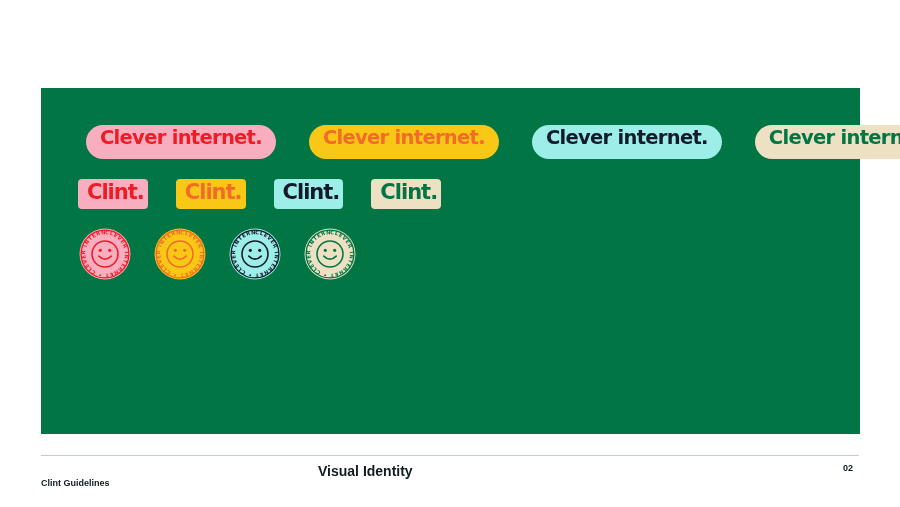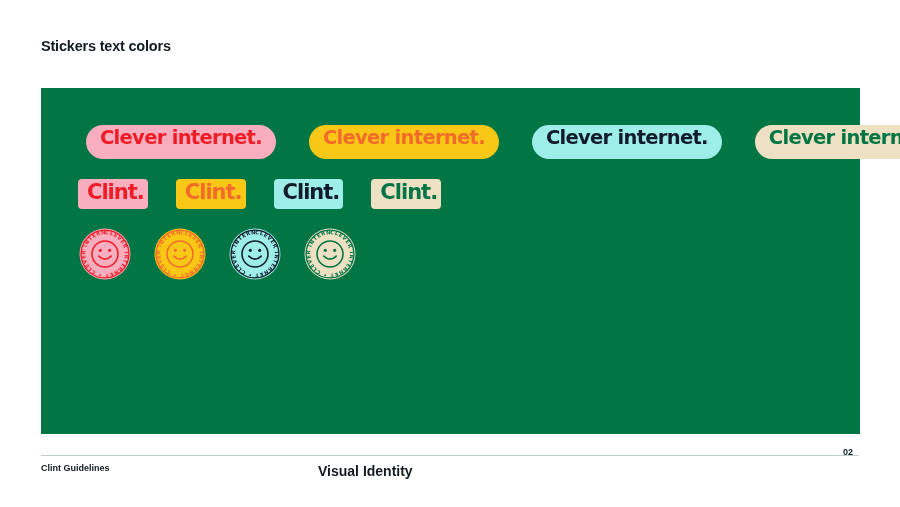--- a/index.html
+++ b/index.html
@@ -111,49 +111,48 @@
     position: absolute;
     left: 41px;
     top: 455px;
     width: 818px;
     height: 1px;
     background: #c3cdcd;
   }
   .footer-left {
     position: absolute;
     left: 41px;
-    top: 463px;
+    top: 478px;
     font-size: 9px;
     font-weight: 700;
     letter-spacing: 0px;
     color: #111c20;
   }
   .footer-center {
     position: absolute;
     left: 318px;
     top: 463px;
     font-size: 14px;
     font-weight: 700;
     color: #111c20;
   }
   .footer-right {
     position: absolute;
     left: 843px;
-    top: 447px;
+    top: 463px;
     font-size: 9px;
     font-weight: 700;
     color: #111c20;
   }
 </style>
 </head>
 <body style="background: rgb(255, 255, 255);">
 
 <div class="page">
 
-  <div class="page-title">Stickers text colors</div>
 
   <div class="stage" style="background: rgb(2, 117, 68);">
 
     <div class="row-wordmarks">
       <div class="pill" style="background: rgb(249, 174, 192); color: rgb(238, 28, 37);">
         <span>Clever internet.</span>
       </div>
       <div class="pill" style="background: rgb(249, 199, 22); color: rgb(242, 107, 43);">
         <span>Clever internet.</span>
       </div>

